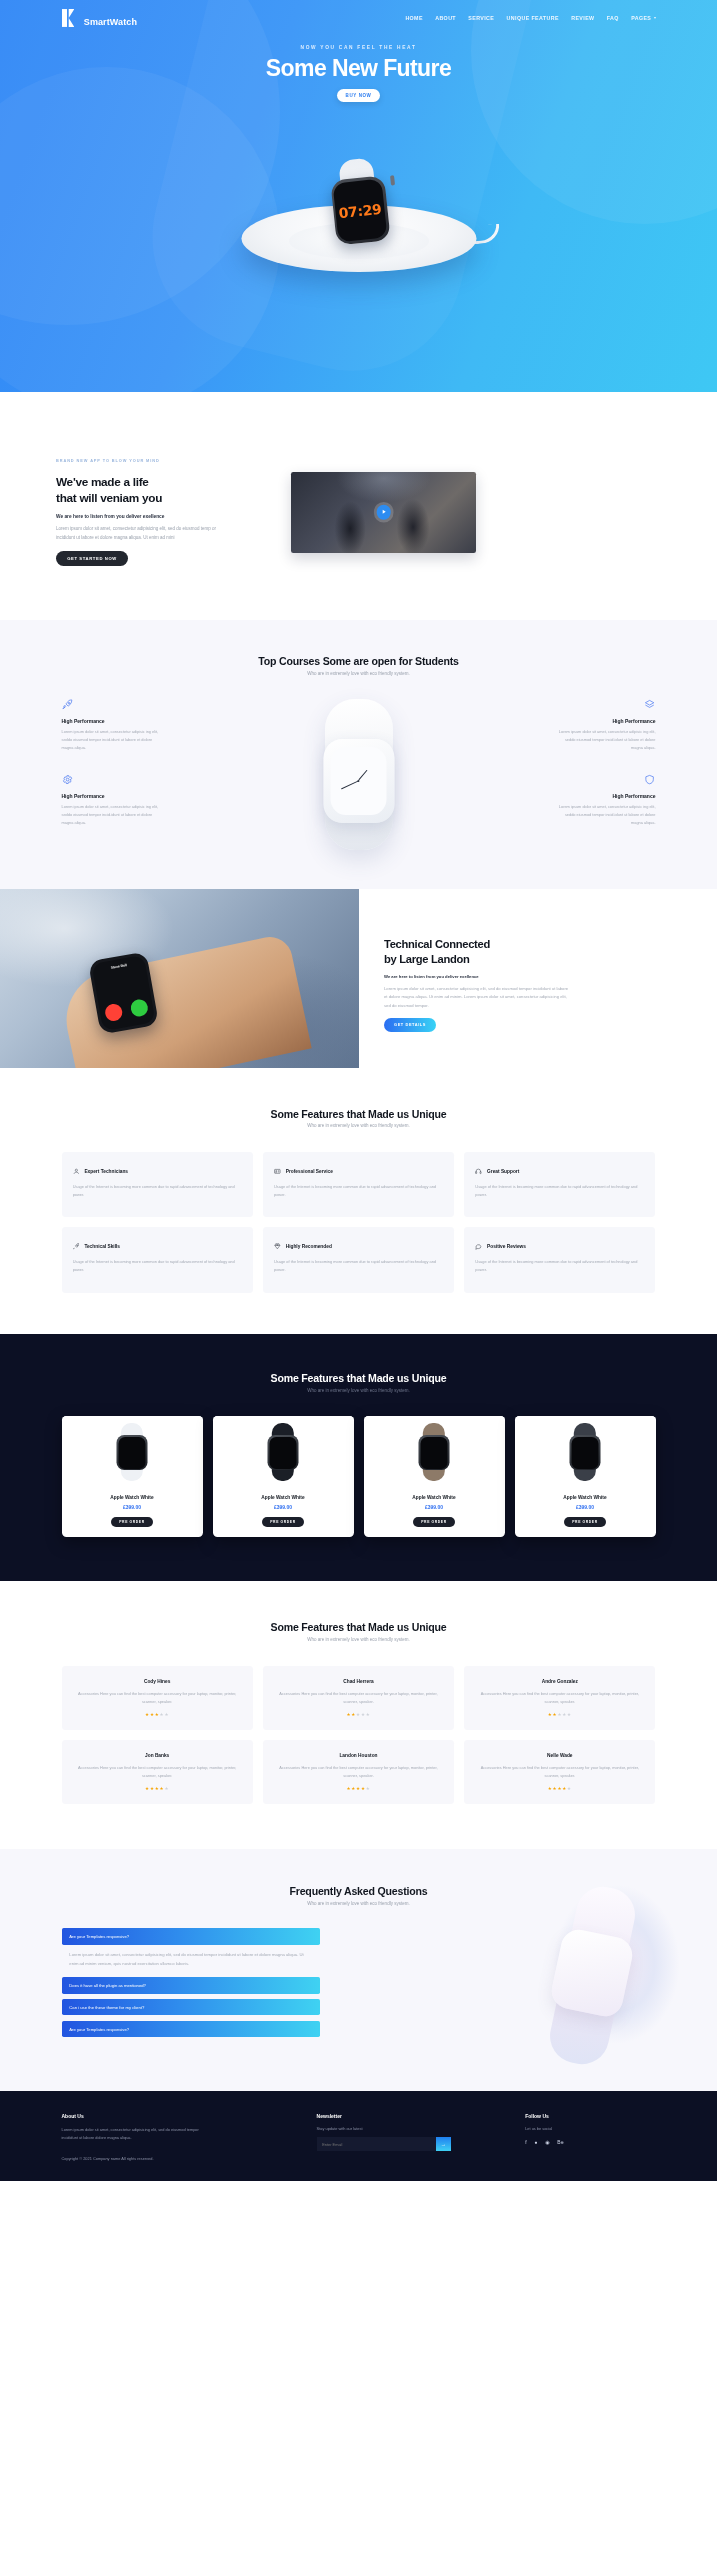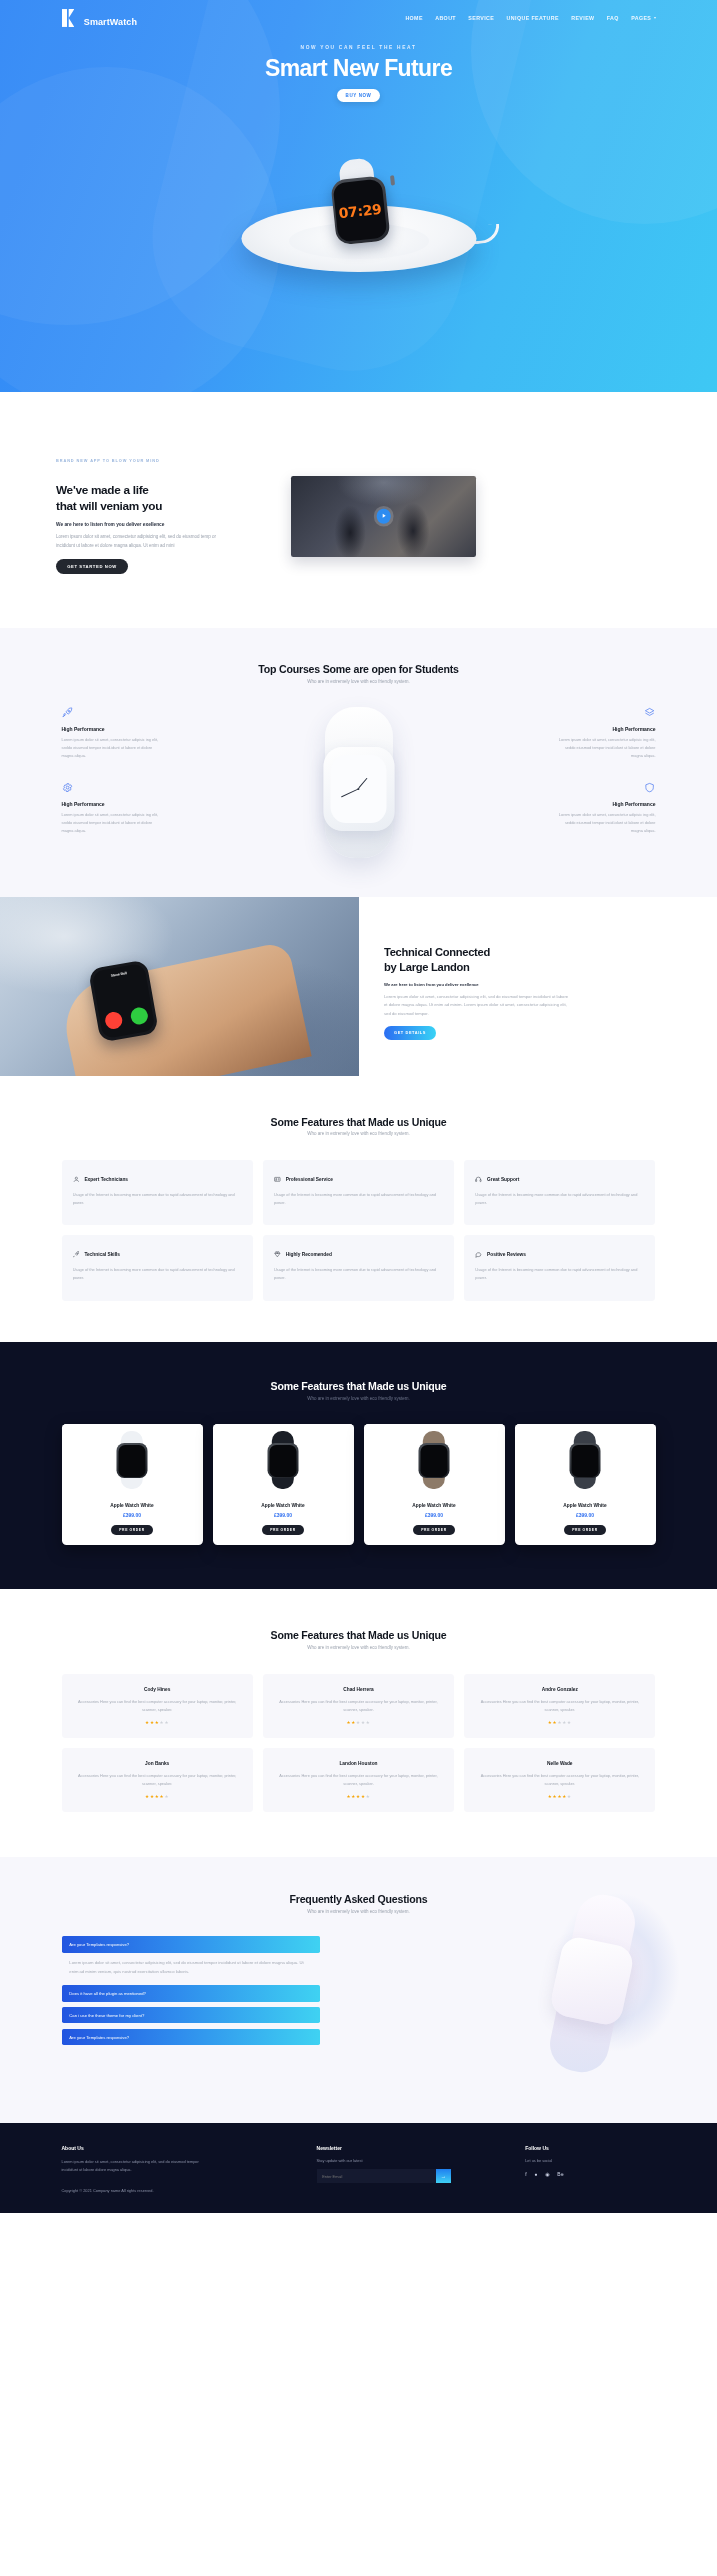--- a/index.html
+++ b/index.html
@@ -47,21 +47,21 @@
   
   .wrap{width:594px;margin:0 auto;}
   .sec-title{font-size:10.6px;font-weight:bold;color:#11161f;text-align:center;letter-spacing:-0.2px;}
   .sec-sub{font-size:4.5px;color:#9aa1ad;text-align:center;margin-top:3.9px;}
 
   
   .about{padding:66px 0 54px;background:#fff;}
   .about-row{display:flex;gap:28px;align-items:center;}
   .about-left{width:263px;padding-left:56px;}
   .about-kicker{font-size:3.9px;letter-spacing:0.9px;color:#9ab6dd;font-weight:bold;}
-  .about-title{font-size:11.8px;line-height:1.33;font-weight:bold;color:#11161f;margin-top:20px;letter-spacing:-0.3px;}
+  .about-title{font-size:11.8px;line-height:1.33;font-weight:bold;color:#11161f;margin-top:12px;letter-spacing:-0.3px;}
   .about-lead{font-size:4.8px;font-weight:bold;color:#2a3140;margin-top:7.8px;}
   .about-body{font-size:4.5px;line-height:1.95;color:#9aa1ad;margin-top:5.6px;width:168px;}
   .btn-dark{display:inline-block;margin-top:9px;background:#23272f;color:#fff;font-size:4.2px;font-weight:bold;letter-spacing:0.6px;padding:5px 11.2px;border-radius:22.4px;border:none;cursor:pointer;}
   .about-video{width:185px;height:81px;border-radius:2.2px;position:relative;overflow:hidden;
     background:linear-gradient(135deg,#2b2f3a 0%,#4a4e5c 40%,#6e6a68 70%,#3a3d48 100%);box-shadow:0 5.6px 13.4px rgba(20,30,60,.18);}
   .vid-figs{position:absolute;inset:0;background:
       radial-gradient(ellipse 22.4px 39px at 32% 70%,rgba(20,22,30,.85),transparent 70%),
       radial-gradient(ellipse 23.5px 40px at 66% 68%,rgba(22,24,34,.85),transparent 70%),
       radial-gradient(ellipse 67px 34px at 50% 8%,rgba(180,190,205,.35),transparent 70%);}
   .play{position:absolute;left:50%;top:50%;transform:translate(-50%,-50%);width:14.6px;height:14.6px;border-radius:50%;background:#2d8cf0;display:flex;align-items:center;justify-content:center;cursor:pointer;box-shadow:0 0 0 2.8px rgba(255,255,255,.18);}
@@ -136,21 +136,21 @@
   .testi{background:#fff;padding:40px 0 45px;}
   .testi-grid{display:grid;grid-template-columns:repeat(3,1fr);gap:10px;margin-top:23.5px;}
   .testi-card{background:#f7f7fb;border-radius:3.4px;padding:13.4px 10px 13.4px;text-align:center;}
   .testi-name{font-size:4.8px;font-weight:bold;color:#12171f;}
   .testi-p{font-size:3.9px;line-height:2;color:#a4aab5;margin-top:5.6px;}
   .stars{margin-top:6.2px;font-size:4.5px;letter-spacing:0.8px;color:#cfd3da;}
   .stars i{font-style:normal;}
   .stars i.on{color:#f6a609;}
 
   
-  .faq{background:#f7f7fc;padding:36px 0 72px;position:relative;overflow:hidden;}
+  .faq{background:#f7f7fc;padding:36px 0 48px;position:relative;overflow:hidden;}
   .faq-watch{position:absolute;right:17px;top:22.4px;width:185px;height:207px;
     background:radial-gradient(ellipse 84px 106px at 55% 45%,#f3eaf6 0%,#e3e7f7 45%,rgba(247,247,252,0) 75%);}
   .faq-watch .fw-band{position:absolute;left:48px;top:14.6px;width:59px;height:179px;border-radius:27px;
     background:linear-gradient(170deg,#fdfbff,#ece6f5 60%,#dfe4f6);transform:rotate(12deg);}
   .faq-watch .fw-face{position:absolute;left:41px;top:62px;width:72px;height:80px;border-radius:18px;
     background:linear-gradient(160deg,#ffffff,#efeaf7);transform:rotate(12deg);box-shadow:0 6.7px 14.6px rgba(100,90,140,.12);}
   .faq-list{width:258px;margin-left:0;position:relative;z-index:5;margin-top:22.4px;}
   .faq-item{margin-bottom:5.6px;}
   .faq-q{background:linear-gradient(90deg,#2255e0 0%,#2f8ced 45%,#3fd2f2 100%);color:#fff;font-size:4.2px;padding:5.6px 7.8px;border-radius:1.7px;cursor:pointer;}
   .faq-a{font-size:4.2px;line-height:2.05;color:#a4aab5;padding:6.7px 7.8px 3.4px;}
@@ -198,21 +198,21 @@
         <a class="nav-link pages">
           <span>PAGES</span>
           <span class="caret"></span>
         </a>
       </div>
     </div>
   </nav>
 
   <div class="hero-content">
     <div class="hero-kicker">NOW YOU CAN FEEL THE HEAT</div>
-    <h1 class="hero-title">Smart New Future</h1>
+    <h1 class="hero-title">Some New Future</h1>
     <button class="btn-buy">BUY NOW</button>
   </div>
 
   <div class="hero-art">
     <div class="cable"></div>
     <div class="plate"></div>
     <div class="plate-inner"></div>
     <div class="watch">
       <div class="watch-band"></div>
       <div class="watch-body">

